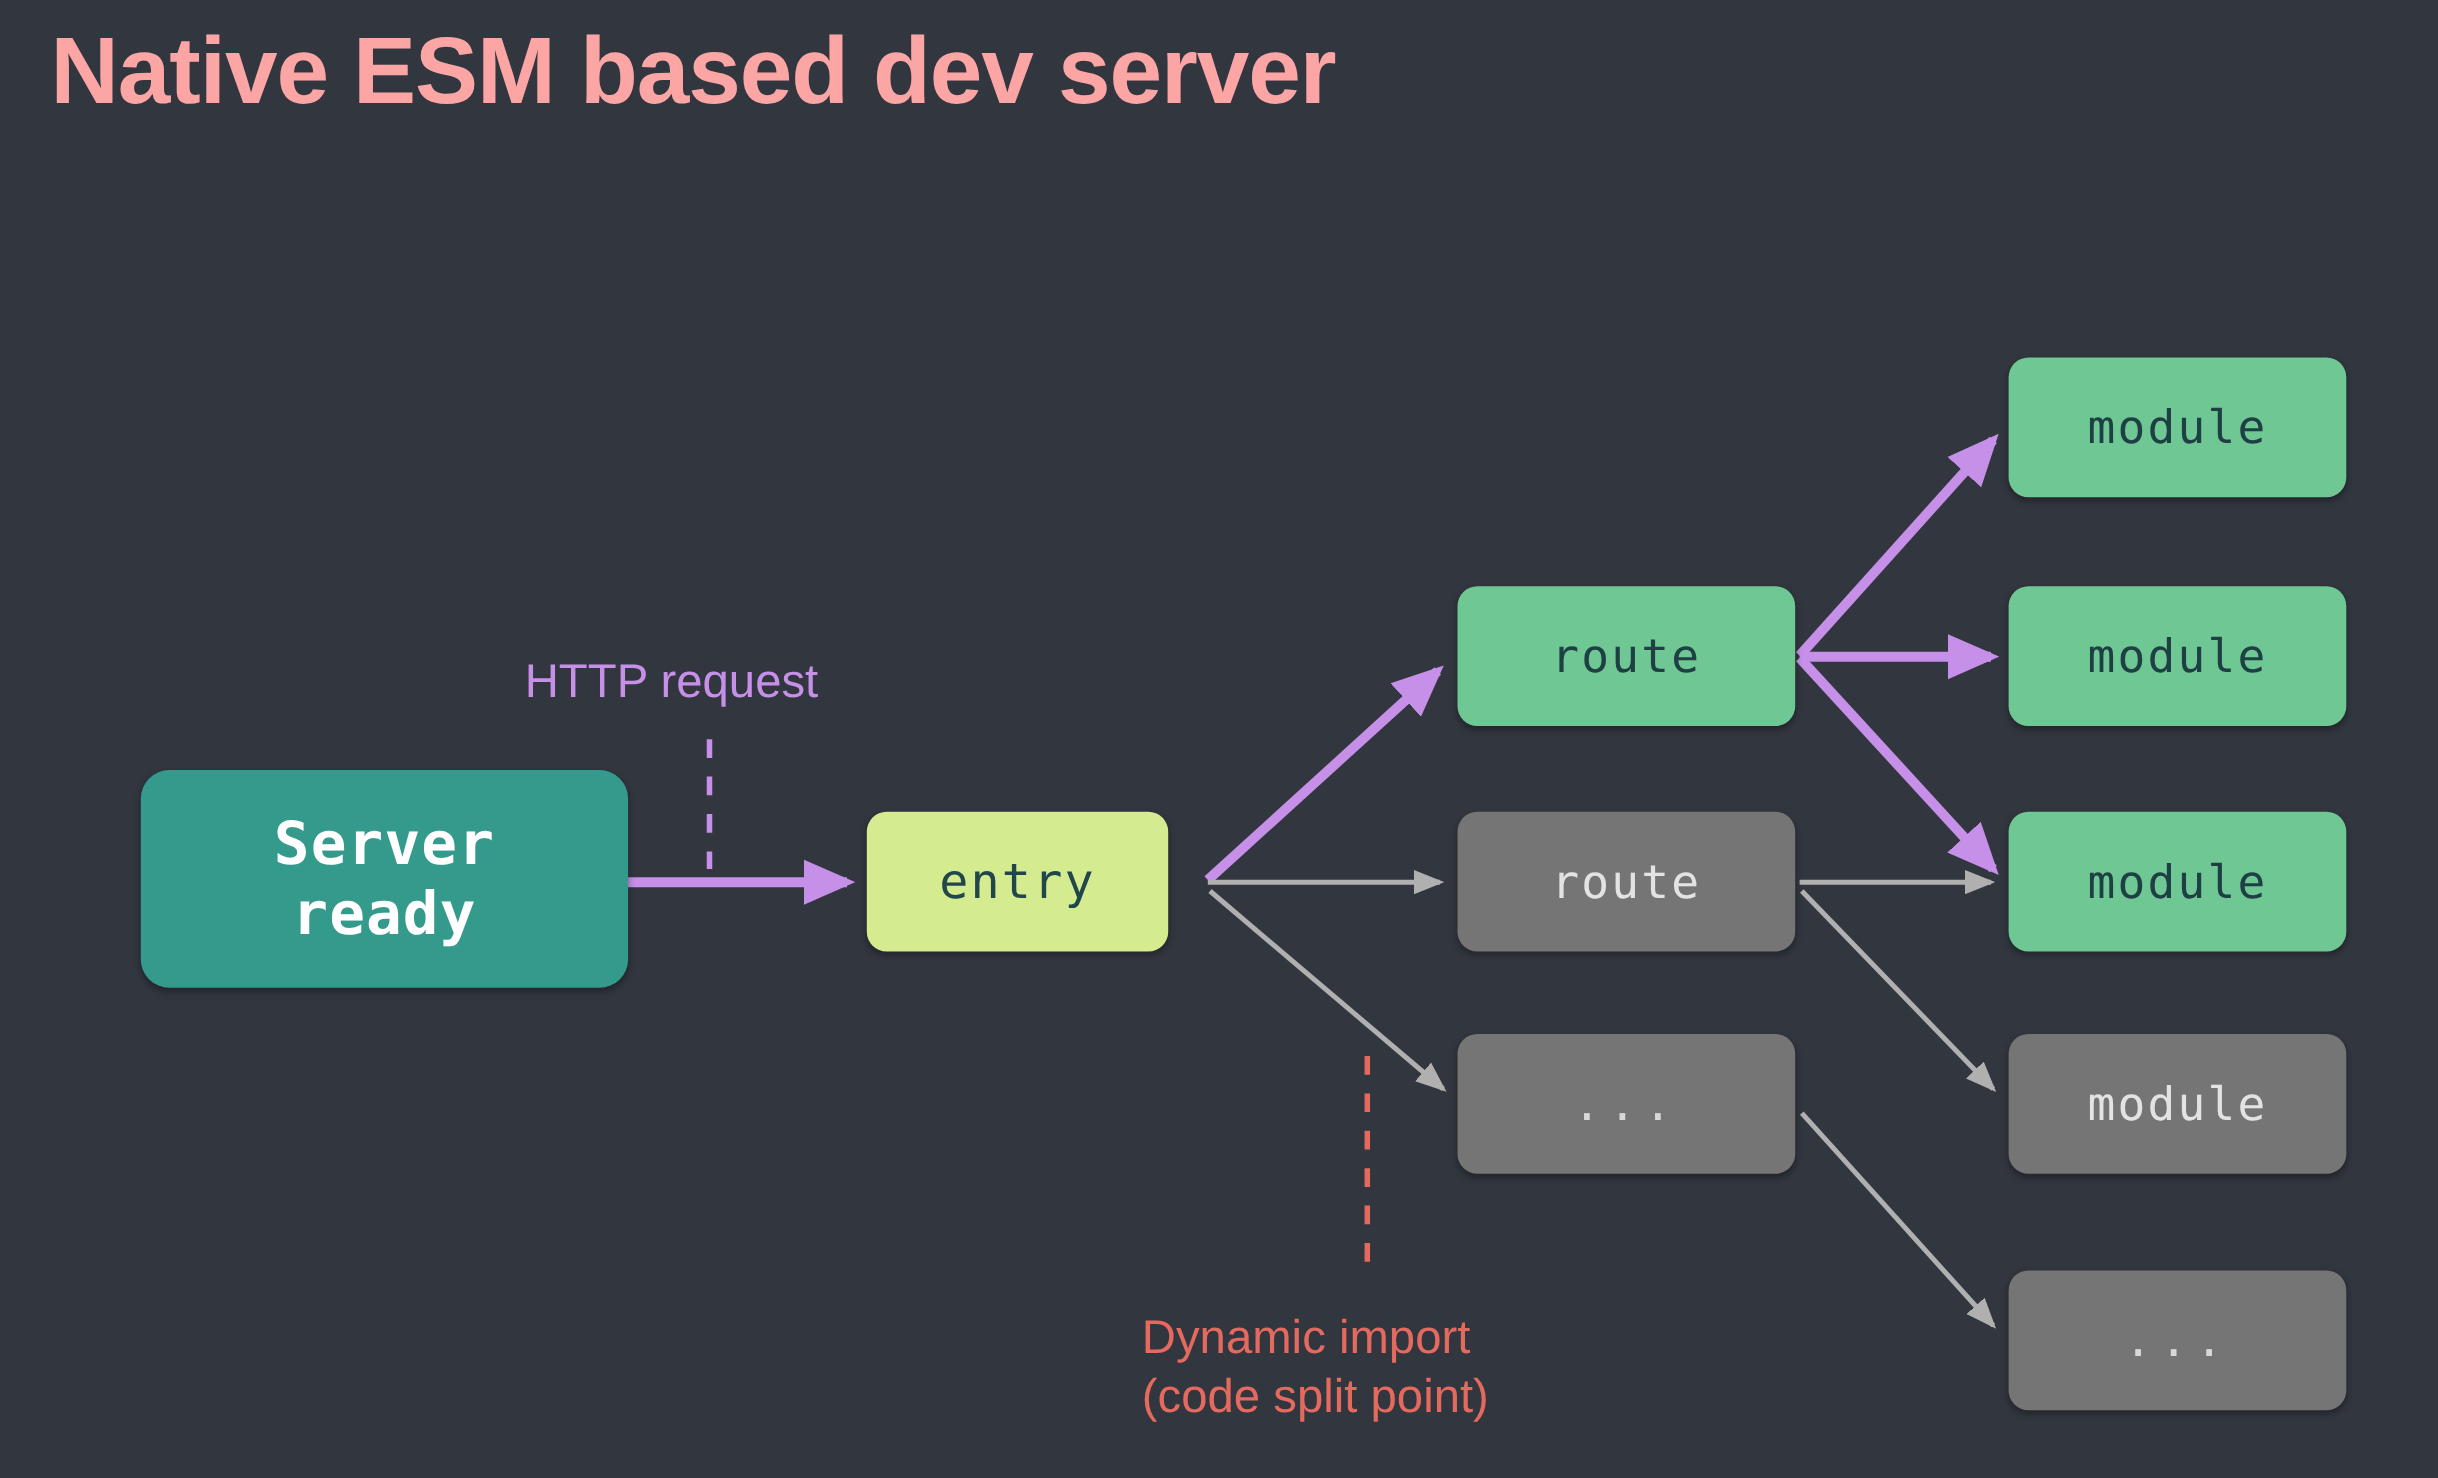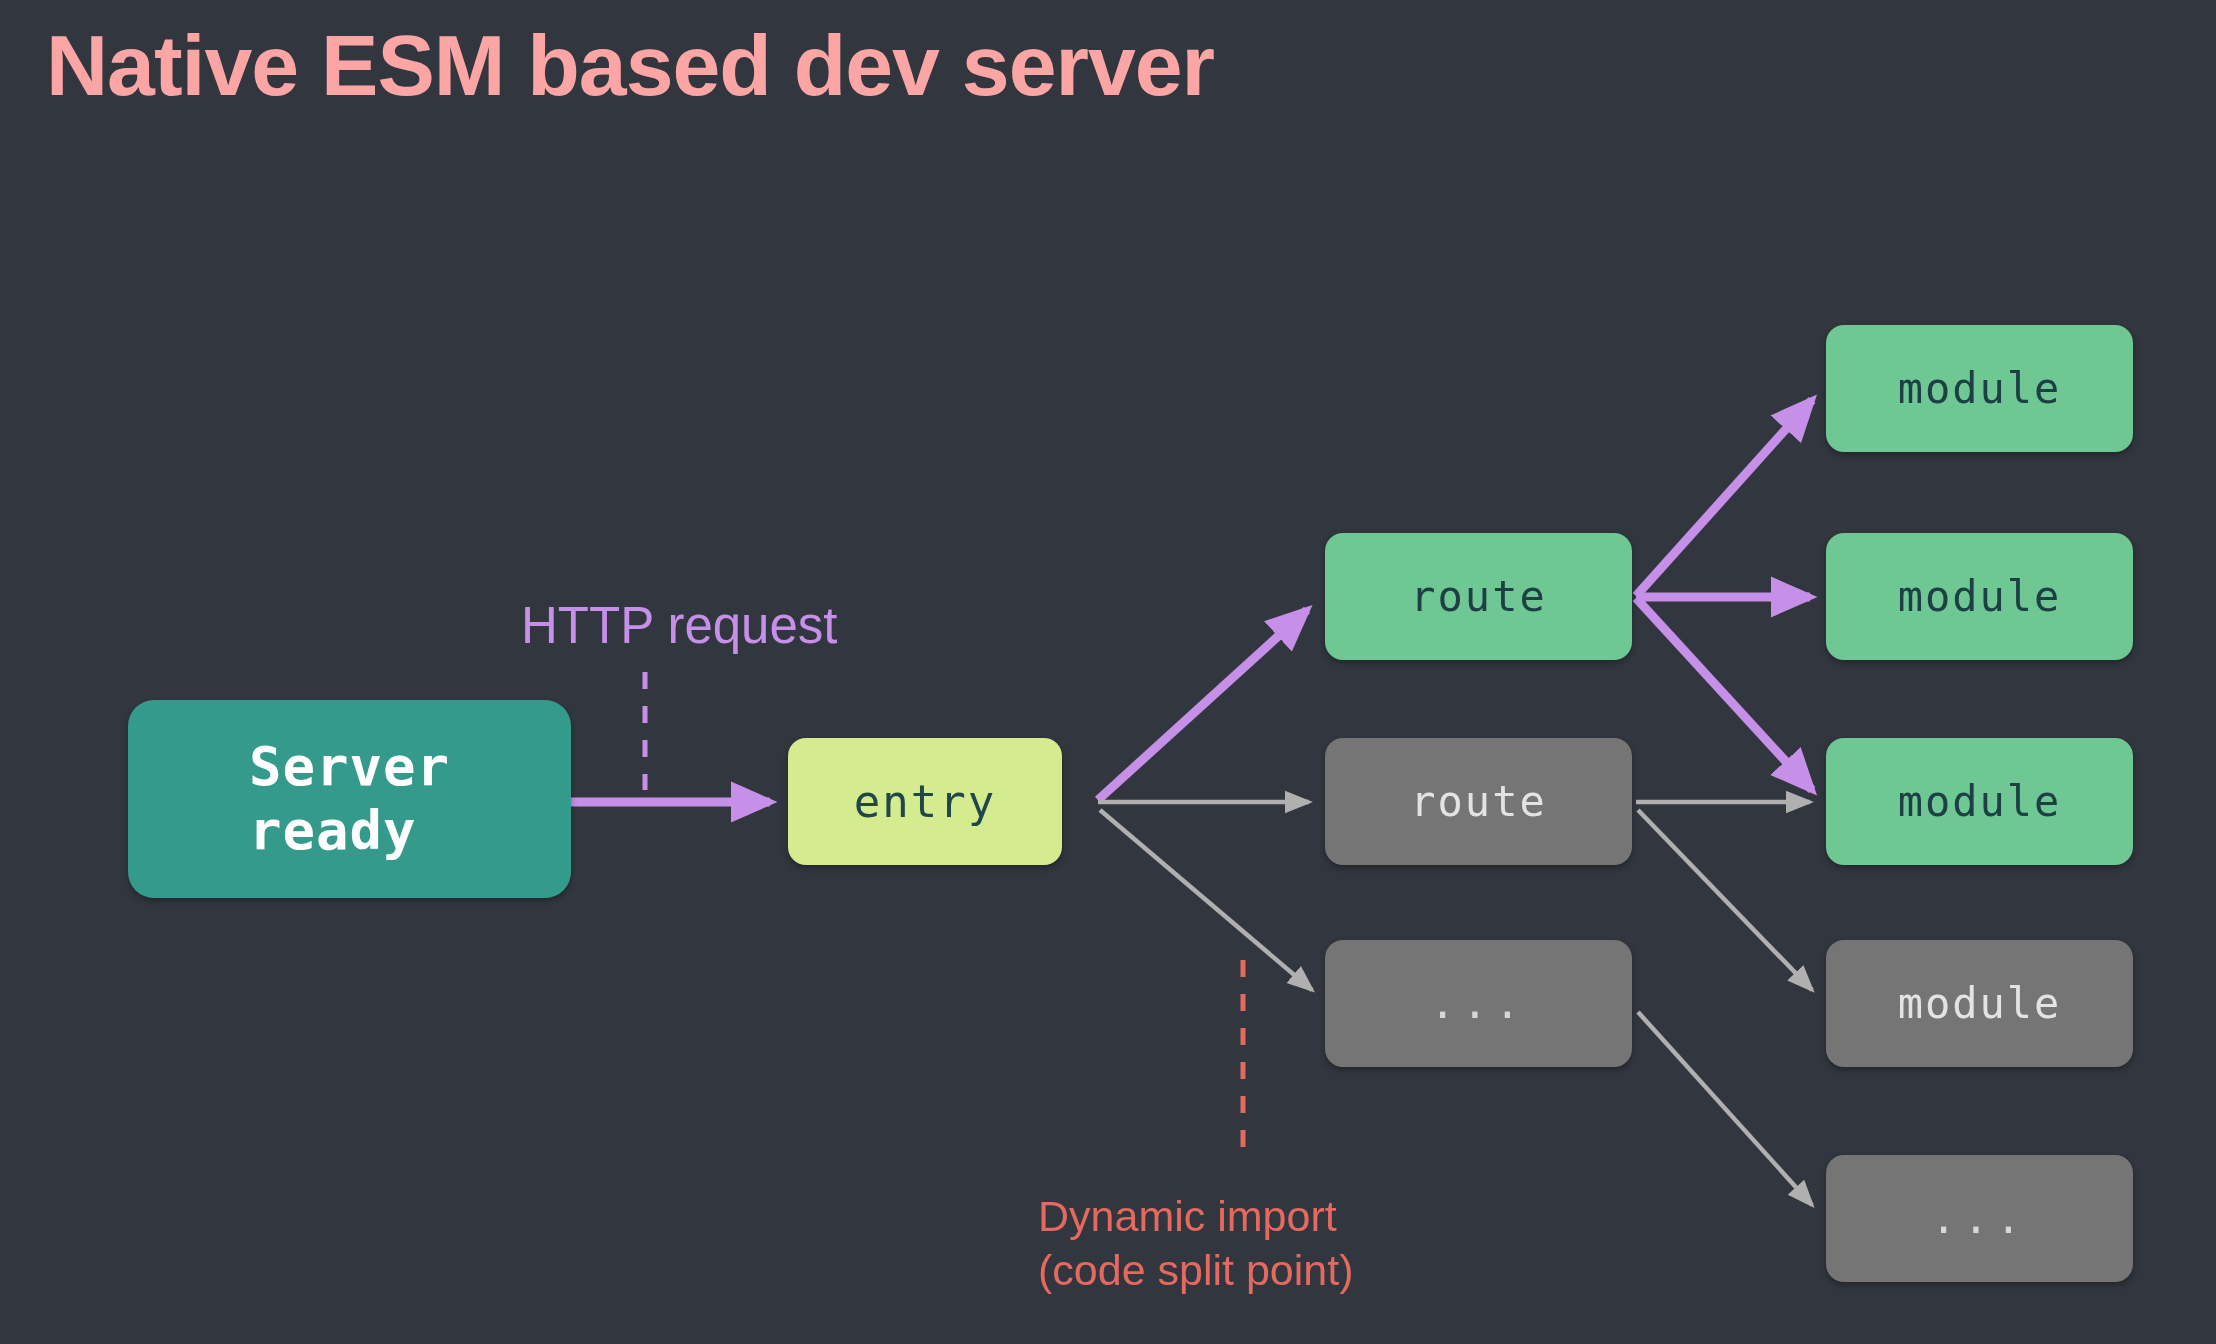--- a/index.html
+++ b/index.html
@@ -39,20 +39,21 @@
     box-sizing: border-box;
     display: flex;
     align-items: center;
     justify-content: center;
     font-family: "DejaVu Sans Mono", "Liberation Mono", monospace;
     box-shadow: 0 3px 6px rgba(0,0,0,0.32);
   }
   .node-label {
     font-family: "DejaVu Sans Mono", "Liberation Mono", monospace;
     line-height: 1.18;
+    text-align: center;
     white-space: pre-line;
   }
   .node.server {
     background: #349b8c;
     border-radius: 26px;
   }
   .node.server .node-label {
     color: #ffffff;
     font-size: 54px;
     font-weight: 700;
@@ -88,23 +89,22 @@
   }
   .annot {
     position: absolute;
     font-family: "Liberation Sans", sans-serif;
     white-space: pre-line;
     line-height: 1.25;
   }
   #annot-http {
     left: 477px;
     top: 594px;
-    font-size: 51px;
+    font-size: 43px;
     color: #c68fe8;
-    margin-left: 44px;
   }
   #annot-dynamic {
     left: 1038px;
     top: 1190px;
     font-size: 43px;
     color: #e4695e;
   }
 </style>
 </head>
 <body>

